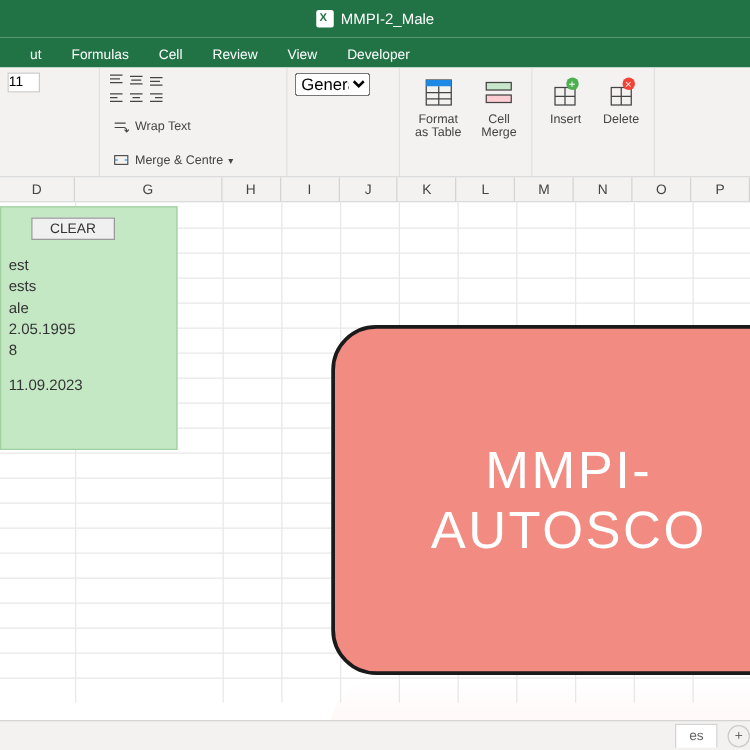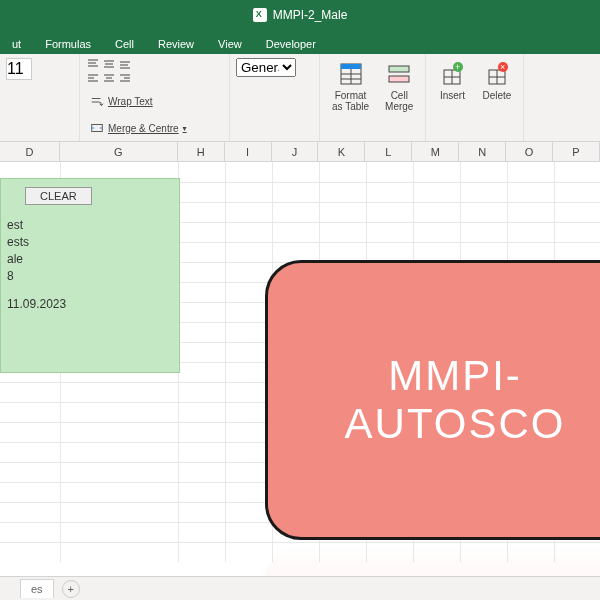--- a/index.html
+++ b/index.html
@@ -2,51 +2,51 @@
 <html><head>
 <meta charset="utf-8">
 <style>
 * { margin: 0; padding: 0; box-sizing: border-box; font-family: 'Segoe UI', Tahoma, sans-serif; }
 body { width: 600px; height: 600px; background: #fff; overflow: hidden; position: relative; }
 
 .titlebar { height: 30px; background: #217346; display: flex; align-items: center; justify-content: center; color: #fff; font-size: 12px; }
 .titlebar .doc-icon { width: 14px; height: 14px; background: #fff; border-radius: 2px; margin-right: 6px; position: relative; }
 .titlebar .doc-icon::after { content: 'X'; color: #217346; font-size: 9px; font-weight: bold; position: absolute; left: 3px; top: 1px; }
 
-.ribbon-tabs { height: 24px; background: #217346; display: flex; align-items: flex-end; padding-left: 0; font-size: 11px; }
+.ribbon-tabs { height: 24px; background: #217346; display: flex; align-items: flex-end; padding-left: 12px; font-size: 11px; }
 .ribbon-tabs .tab { padding: 4px 12px; color: #fff; cursor: pointer; }
 
 .ribbon { height: 88px; background: #f3f2f1; border-bottom: 1px solid #d4d4d4; display: flex; font-size: 10px; color: #444; overflow: hidden; }
 .ribbon-group { border-right: 1px solid #e1e1e1; padding: 4px 6px; display: flex; flex-direction: column; justify-content: space-between; }
 .ribbon-group.stack { gap: 2px; }
-.ribbon-btn { display: flex; align-items: center; gap: 4px; padding: 2px 4px; white-space: nowrap; text-decoration: underline; }
+.ribbon-btn { display: flex; align-items: center; gap: 4px; padding: 2px 4px; white-space: nowrap; }
 .ribbon-btn .ico { width: 14px; height: 14px; display: inline-flex; align-items: center; justify-content: center; }
 .big-btn { display: flex; flex-direction: column; align-items: center; gap: 2px; padding: 2px 6px; text-align: center; }
 .big-btn .ico { width: 28px; height: 28px; }
 .fontbox { display: flex; gap: 2px; align-items: center; }
-.fontbox input, .fontbox select { font-size: 16px; border: 1px solid #ccc; background: #fff; padding: 1px 0; }
+.fontbox input, .fontbox select { font-size: 11px; border: 1px solid #ccc; background: #fff; padding: 1px 0; }
 .align-grid { display: grid; grid-template-columns: repeat(3, 14px); gap: 2px; }
 .align-grid .ico { width: 14px; height: 12px; }
 
 .col-headers { height: 20px; background: #f3f2f1; border-bottom: 1px solid #d4d4d4; display: flex; font-size: 11px; color: #444; }
 .col-headers .ch { border-right: 1px solid #d4d4d4; text-align: center; line-height: 20px; }
 
 .sheet { position: relative; height: 400px; background: #fff; }
 .gridlines { position: absolute; inset: 0; }
 .vline { position: absolute; top: 0; bottom: 0; width: 1px; background: #e8e8e8; }
 .hline { position: absolute; left: 0; right: 0; height: 1px; background: #e8e8e8; }
 
-.green-panel { position: absolute; left: 0; top: 16px; width: 180px; height: 195px; background: #c4e8c4; border: 1px solid #a0cfa0; padding: 8px 6px; font-size: 12px; color: #333; }
+.green-panel { position: absolute; left: 0; top: 3px; width: 142px; height: 195px; background: #c4e8c4; border: 1px solid #a0cfa0; padding: 8px 6px; font-size: 12px; color: #333; }
 .clear-btn { display: inline-block; background: #f0f0f0; border: 1px solid #999; padding: 2px 14px; font-size: 11px; margin-bottom: 10px; margin-left: 18px; }
 .green-panel .row { margin: 3px 0; }
 
 .overlay-card { position: absolute; left: 265px; top: 98px; width: 380px; height: 280px; background: #f28b82; border: 3px solid #1a1a1a; border-radius: 36px; display: flex; flex-direction: column; align-items: center; justify-content: center; color: #fff; font-family: 'Times New Roman', serif; font-size: 42px; letter-spacing: 2px; }
 .reflection { position: absolute; left: 265px; top: 382px; width: 380px; height: 90px; background: linear-gradient(to bottom, rgba(242,139,130,0.35), rgba(255,255,255,0)); border-radius: 0 0 36px 36px; transform: scaleY(-1); opacity: 0.5; }
 
-.sheet-tabs { position: absolute; bottom: 0; left: 0; right: 0; height: 24px; background: #f3f2f1; border-top: 1px solid #d4d4d4; display: flex; align-items: center; font-size: 11px; padding-left: 20px; gap: 8px; color: #666; }
+.sheet-tabs { position: absolute; bottom: 0; left: 0; right: 0; height: 24px; background: #f3f2f1; border-top: 1px solid #d4d4d4; display: flex; align-items: center; font-size: 11px; padding-left: 20px; gap: 8px; color: #666; justify-content: flex-end; }
 .sheet-tabs .stab { padding: 3px 10px; border: 1px solid #d4d4d4; border-bottom: none; background: #fff; }
 .sheet-tabs .plus { width: 18px; height: 18px; border: 1px solid #ccc; border-radius: 50%; text-align: center; line-height: 16px; }
 
 svg { display: block; }
 </style>
 </head>
 <body>
 
 <div class="titlebar">
   <span class="doc-icon"></span>
@@ -302,20 +302,21 @@
     <div class="hline" style="top:340px"></div>
     <div class="hline" style="top:360px"></div>
     <div class="hline" style="top:380px"></div>
   </div>
 
   <div class="green-panel">
     <div class="clear-btn">CLEAR</div>
     <div class="row">est</div>
     <div class="row">ests</div>
     <div class="row">ale</div>
+    <div class="row">2.05.1995</div>
     <div class="row">8</div>
     <div class="row" style="margin-top:14px">11.09.2023</div>
   </div>
 
   <div class="reflection"></div>
   <div class="overlay-card">
     <div>MMPI-</div>
     <div>AUTOSCO</div>
   </div>
 </div>

